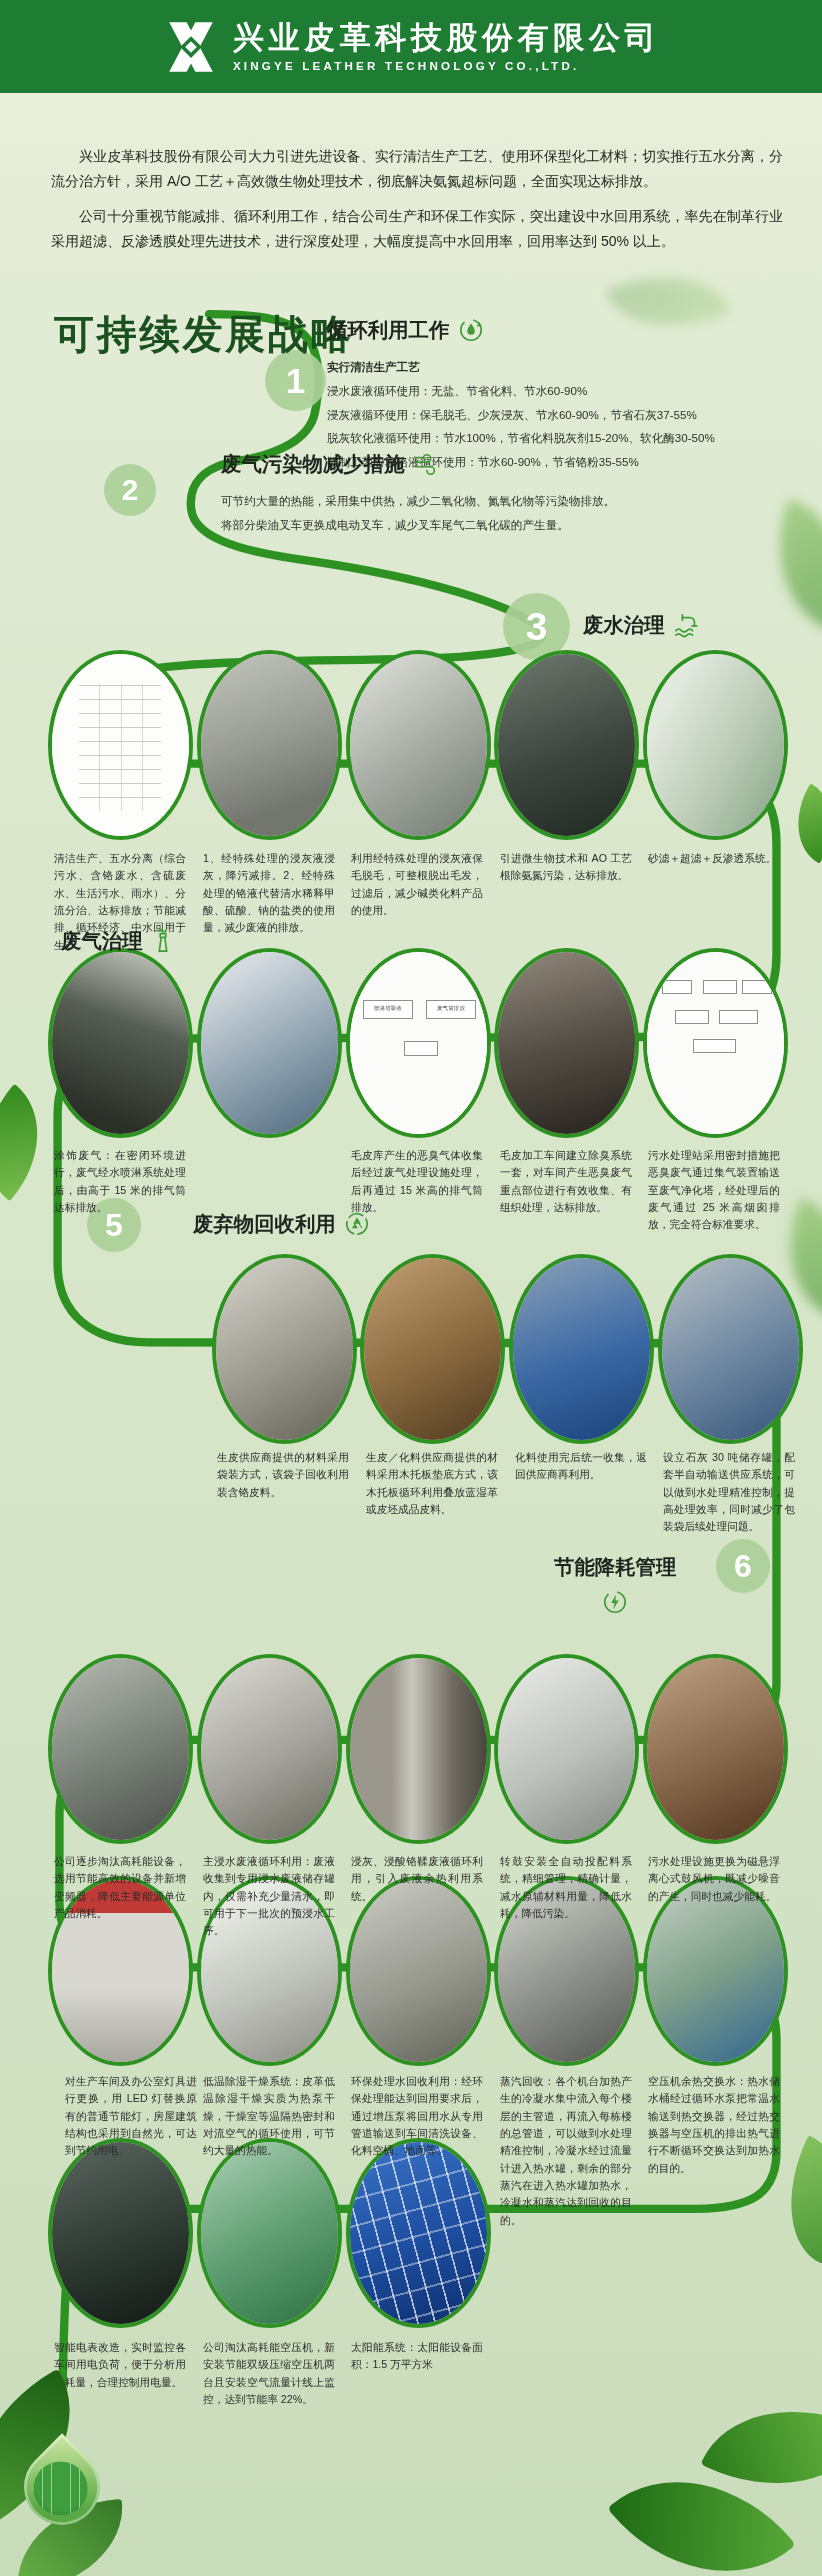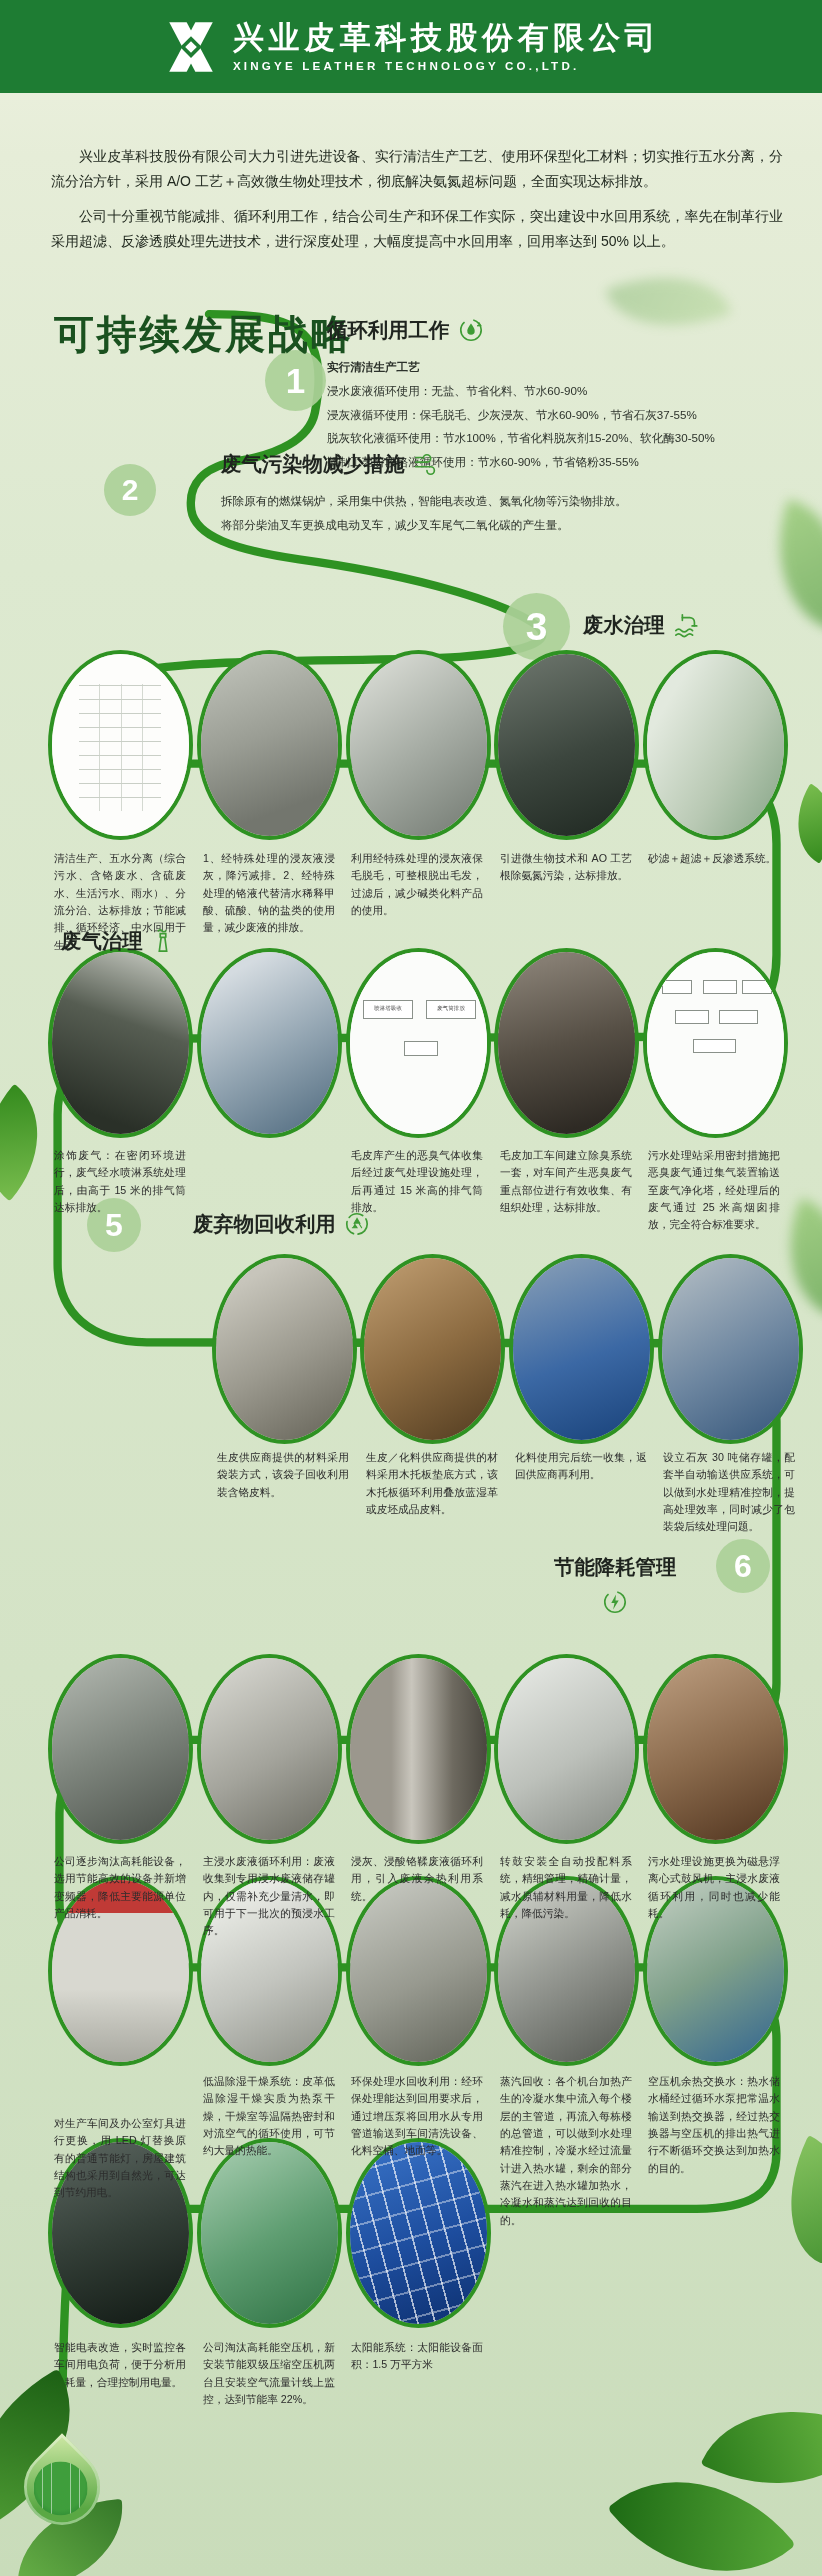--- a/index.html
+++ b/index.html
@@ -152,21 +152,21 @@
     <span>废气污染物减少措施</span>
     <span class="sec-icon">
       <svg width="26" height="26" viewBox="0 0 28 28" fill="none" stroke="#3f9c35" stroke-width="1.8" stroke-linecap="round">
         <path d="M3 12 h12 a4 4 0 1 0 -4 -4"></path>
         <path d="M3 17 h16 a4 4 0 1 1 -4 4"></path>
         <path d="M3 7 h6"></path>
       </svg>
     </span>
   </div>
   <div class="s-lines" style="left:221px;top:489px;font-size:11.6px;">
-    <div>拆除原有的燃煤锅炉，采用集中供热，智能电表改造、氮氧化物等污染物排放。</div>
+    <div>可节约大量的热能，采用集中供热，减少二氧化物、氮氧化物等污染物排放。</div>
     <div>将部分柴油叉车更换成电动叉车，减少叉车尾气二氧化碳的产生量。</div>
   </div>
 
   <div class="num" style="left:503px;top:593px;width:67px;height:67px;font-size:39px;">3</div>
   <div class="sec-title" style="left:583px;top:611px;">
     <span>废水治理</span>
     <span class="sec-icon">
       <svg width="28" height="26" viewBox="0 0 30 28" fill="none" stroke="#3f9c35" stroke-width="1.8" stroke-linecap="round">
         <path d="M10 6 h8 a5 5 0 0 1 5 5 v4"></path>
           <path d="M10 3 v6"></path>
@@ -289,38 +289,38 @@
   <div class="photo" style="left:494px;top:1654px;">
       <div class="ph p-whitetank"></div>
     </div>
   <div class="photo" style="left:643px;top:1654px;">
       <div class="ph p-blower"></div>
     </div>
   <div class="cap" style="left:54px;top:1853px;">公司逐步淘汰高耗能设备，选用节能高效的设备并新增变频器，降低主要能源单位产品消耗。</div>
   <div class="cap" style="left:203px;top:1853px;">主浸水废液循环利用：废液收集到专用浸水废液储存罐内，仅需补充少量清水，即可用于下一批次的预浸水工序。</div>
   <div class="cap" style="left:351px;top:1853px;">浸灰、浸酸铬鞣废液循环利用，引入废液余热利用系统。</div>
   <div class="cap" style="left:500px;top:1853px;">转鼓安装全自动投配料系统，精细管理，精确计量，减水原辅材料用量，降低水耗，降低污染。</div>
-  <div class="cap" style="left:648px;top:1853px;">污水处理设施更换为磁悬浮离心式鼓风机，主浸水废液循环利用，同时也减少能耗。</div>
+  <div class="cap" style="left:648px;top:1853px;">污水处理设施更换为磁悬浮离心式鼓风机，既减少噪音的产生，同时也减少能耗。</div>
 
   <div class="photo" style="left:48px;top:1876px;">
       <div class="ph p-hall"></div>
     </div>
   <div class="photo" style="left:197px;top:1876px;">
       <div class="ph p-room"></div>
     </div>
   <div class="photo" style="left:346px;top:1876px;">
       <div class="ph p-wall"></div>
     </div>
   <div class="photo" style="left:494px;top:1876px;">
       <div class="ph p-heat"></div>
     </div>
   <div class="photo" style="left:643px;top:1876px;">
       <div class="ph p-pump"></div>
     </div>
-  <div class="cap" style="left:54px;top:2073px;margin-top:42px;">对生产车间及办公室灯具进行更换，用 LED 灯替换原有的普通节能灯，房屋建筑结构也采用到自然光，可达到节约用电。</div>
+  <div class="cap" style="left:65px;top:2073px;">对生产车间及办公室灯具进行更换，用 LED 灯替换原有的普通节能灯，房屋建筑结构也采用到自然光，可达到节约用电。</div>
   <div class="cap" style="left:351px;top:2073px;">环保处理水回收利用：经环保处理能达到回用要求后，通过增压泵将回用水从专用管道输送到车间清洗设备、化料空桶、地面等。</div>
   <div class="cap" style="left:203px;top:2073px;">低温除湿干燥系统：皮革低温除湿干燥实质为热泵干燥，干燥室等温隔热密封和对流空气的循环使用，可节约大量的热能。</div>
   <div class="cap" style="left:500px;top:2073px;">蒸汽回收：各个机台加热产生的冷凝水集中流入每个楼层的主管道，再流入每栋楼的总管道，可以做到水处理精准控制，冷凝水经过流量计进入热水罐，剩余的部分蒸汽在进入热水罐加热水，冷凝水和蒸汽达到回收的目的。</div>
   <div class="cap" style="left:648px;top:2073px;">空压机余热交换水：热水储水桶经过循环水泵把常温水输送到热交换器，经过热交换器与空压机的排出热气进行不断循环交换达到加热水的目的。</div>
 
   <div class="photo" style="left:48px;top:2138px;">
       <div class="ph p-meter"></div>
     </div>
   <div class="photo" style="left:197px;top:2138px;">
       <div class="ph p-cab"></div>

